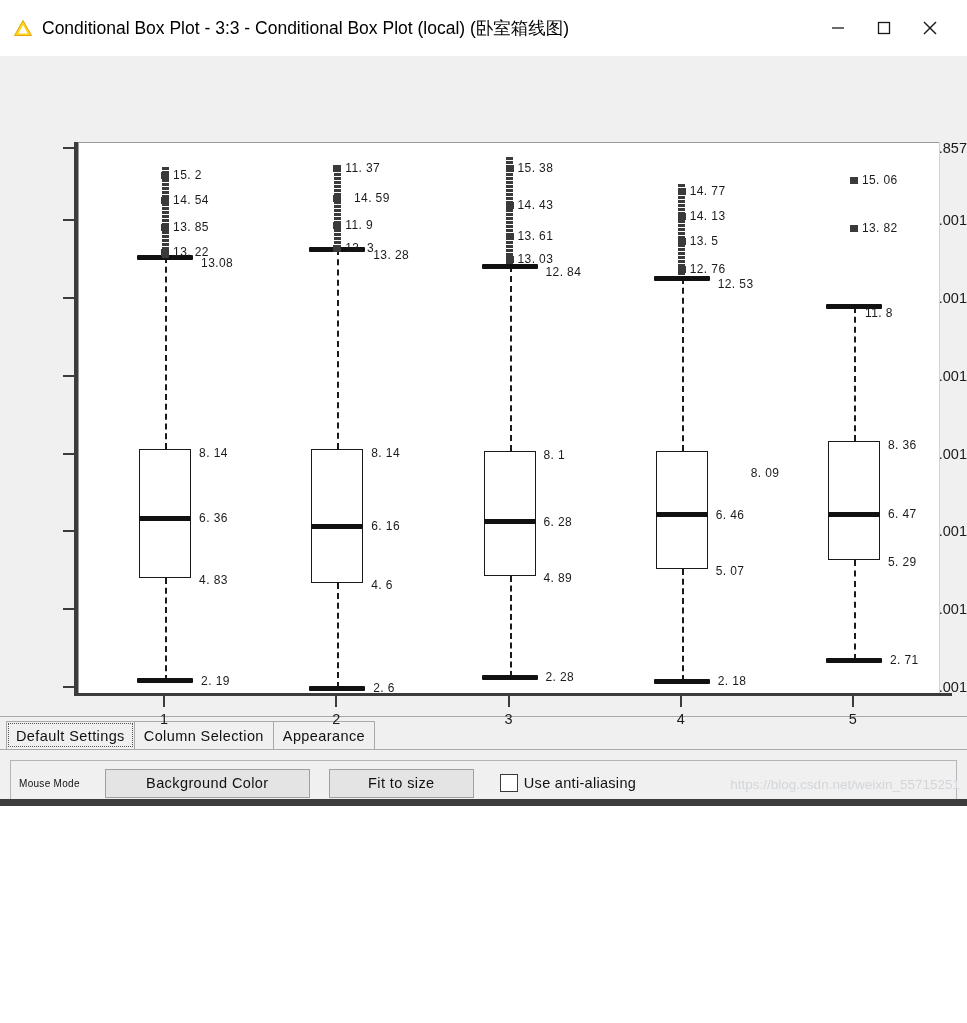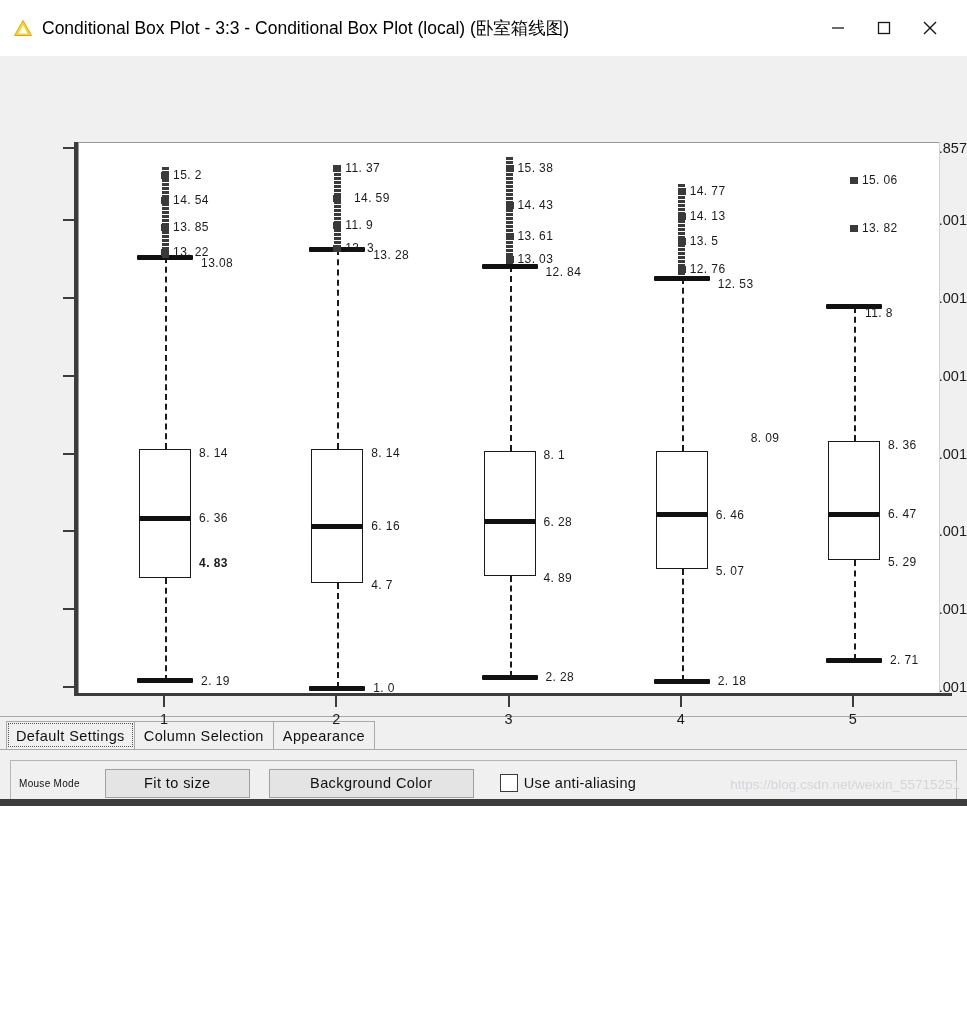--- a/index.html
+++ b/index.html
@@ -360,21 +360,21 @@
           <div class="bp-outlier" style="left: 82.6px; top: 99.7774px; width: 7px; height: 3px;"></div>
           <div class="bp-outlier" style="left: 82.6px; top: 103.777px; width: 7px; height: 3px;"></div>
           <div class="bp-outlier" style="left: 82.6px; top: 107.777px; width: 7px; height: 3px;"></div>
           <div class="bp-outlier" style="left: 82.6px; top: 111.777px; width: 7px; height: 3px;"></div>
           <div class="bp-outlier" style="left: 82.1px; top: 28.5574px; width: 8px; height: 7px;"></div>
           <div class="bp-outlier" style="left: 82.1px; top: 54.2315px; width: 8px; height: 7px;"></div>
           <div class="bp-outlier" style="left: 82.1px; top: 81.0725px; width: 8px; height: 7px;"></div>
           <div class="bp-outlier" style="left: 82.1px; top: 105.58px; width: 8px; height: 7px;"></div>
           <div class="bp-label" style="left: 120.1px; top: 310.192px;">8. 14</div>
           <div class="bp-label" style="left: 120.1px; top: 375.434px;">6. 36</div>
-          <div class="bp-label" style="left: 120.1px; top: 420px; font-weight: bold;">4. 83</div>
+          <div class="bp-label" style="left: 120.1px; top: 437px;">4. 83</div>
           <div class="bp-label" style="left: 122.1px; top: 537.648px;">2. 19</div>
           <div class="bp-label" style="left: 122.1px; top: 120.026px;">13.08</div>
           <div class="bp-label" style="left: 94.1px; top: 31.5574px;">15. 2</div>
           <div class="bp-label" style="left: 94.1px; top: 57.2315px;">14. 54</div>
           <div class="bp-label" style="left: 94.1px; top: 84.0725px;">13. 85</div>
           <div class="bp-label" style="left: 94.1px; top: 108.58px;">13. 22</div>
         </div>
         <div style="position: absolute; left: 0px; top: 0px; width: 861px; height: 551px;">
           <div class="bp-whisker-line" style="left: 258.3px; top: 106.246px; height: 199.947px;"></div>
           <div class="bp-whisker-line" style="left: 258.3px; top: 440.009px; height: 105.03px;"></div>
@@ -402,22 +402,22 @@
           <div class="bp-outlier" style="left: 254.8px; top: 89.8323px; width: 7px; height: 3px;"></div>
           <div class="bp-outlier" style="left: 254.8px; top: 93.8323px; width: 7px; height: 3px;"></div>
           <div class="bp-outlier" style="left: 254.8px; top: 97.8323px; width: 7px; height: 3px;"></div>
           <div class="bp-outlier" style="left: 254.8px; top: 101.832px; width: 7px; height: 3px;"></div>
           <div class="bp-outlier" style="left: 254.3px; top: 21.9444px; width: 8px; height: 7px;"></div>
           <div class="bp-outlier" style="left: 254.3px; top: 52.2864px; width: 8px; height: 7px;"></div>
           <div class="bp-outlier" style="left: 254.3px; top: 79.1275px; width: 8px; height: 7px;"></div>
           <div class="bp-outlier" style="left: 254.3px; top: 102.468px; width: 8px; height: 7px;"></div>
           <div class="bp-label" style="left: 292.3px; top: 310.192px;">8. 14</div>
           <div class="bp-label" style="left: 292.3px; top: 383.214px;">6. 16</div>
-          <div class="bp-label" style="left: 292.3px; top: 442.009px;">4. 7</div>
-          <div class="bp-label" style="left: 294.3px; top: 545.039px;">1. 0</div>
+          <div class="bp-label" style="left: 292.3px; top: 442.009px;">4. 6</div>
+          <div class="bp-label" style="left: 294.3px; top: 545.039px;">2. 6</div>
           <div class="bp-label" style="left: 294.3px; top: 112.246px;">13. 28</div>
           <div class="bp-label" style="left: 266.3px; top: 24.9444px;">11. 37</div>
           <div class="bp-label" style="left: 275px; top: 55.2864px;">14. 59</div>
           <div class="bp-label" style="left: 266.3px; top: 82.1275px;">11. 9</div>
           <div class="bp-label" style="left: 266.3px; top: 105.468px;">13. 3</div>
         </div>
         <div style="position: absolute; left: 0px; top: 0px; width: 861px; height: 551px;">
           <div class="bp-whisker-line" style="left: 430.5px; top: 123.362px; height: 184.387px;"></div>
           <div class="bp-whisker-line" style="left: 430.5px; top: 432.618px; height: 101.529px;"></div>
           <div class="bp-cap" style="left: 402.5px; top: 120.862px; width: 56px;"></div>
@@ -492,21 +492,21 @@
           <div class="bp-outlier" style="left: 599.2px; top: 109.282px; width: 7px; height: 3px;"></div>
           <div class="bp-outlier" style="left: 599.2px; top: 113.282px; width: 7px; height: 3px;"></div>
           <div class="bp-outlier" style="left: 599.2px; top: 117.282px; width: 7px; height: 3px;"></div>
           <div class="bp-outlier" style="left: 599.2px; top: 121.282px; width: 7px; height: 3px;"></div>
           <div class="bp-outlier" style="left: 599.2px; top: 125.282px; width: 7px; height: 3px;"></div>
           <div class="bp-outlier" style="left: 599.2px; top: 129.282px; width: 7px; height: 3px;"></div>
           <div class="bp-outlier" style="left: 598.7px; top: 45.2844px; width: 8px; height: 7px;"></div>
           <div class="bp-outlier" style="left: 598.7px; top: 70.1805px; width: 8px; height: 7px;"></div>
           <div class="bp-outlier" style="left: 598.7px; top: 94.6876px; width: 8px; height: 7px;"></div>
           <div class="bp-outlier" style="left: 598.7px; top: 123.474px; width: 8px; height: 7px;"></div>
-          <div class="bp-label" style="left: 636.7px; top: 295px; padding-left: 35px;">8. 09</div>
+          <div class="bp-label" style="left: 636.7px; top: 330px; padding-left: 35px;">8. 09</div>
           <div class="bp-label" style="left: 636.7px; top: 371.544px;">6. 46</div>
           <div class="bp-label" style="left: 636.7px; top: 427.616px;">5. 07</div>
           <div class="bp-label" style="left: 638.7px; top: 538.037px;">2. 18</div>
           <div class="bp-label" style="left: 638.7px; top: 141.421px;">12. 53</div>
           <div class="bp-label" style="left: 610.7px; top: 48.2844px;">14. 77</div>
           <div class="bp-label" style="left: 610.7px; top: 73.1805px;">14. 13</div>
           <div class="bp-label" style="left: 610.7px; top: 97.6876px;">13. 5</div>
           <div class="bp-label" style="left: 610.7px; top: 126.474px;">12. 76</div>
         </div>
         <div style="position: absolute; left: 0px; top: 0px; width: 861px; height: 551px;">
@@ -537,25 +537,25 @@
       <span>Column Selection</span>
     </div>
     <div class="tab">
       <span>Appearance</span>
     </div>
   </div>
 
   <div class="settings-wrap">
     <div class="settings-bar">
       <span class="mm-label">Mouse Mode</span>
+      <div class="btn" style="width:205px;">
+        <span>Background Color</span>
+      </div>
       <div class="btn" style="width:145px;">
         <span>Fit to size</span>
-      </div>
-      <div class="btn" style="width:205px;">
-        <span>Background Color</span>
       </div>
       <div class="chk-wrap">
         <span class="chkbox"></span>
         <span class="chk-label">Use anti-aliasing</span>
       </div>
     </div>
   </div>
 
   <div class="filler">
     <span class="watermark">https://blog.csdn.net/weixin_55715251</span>

